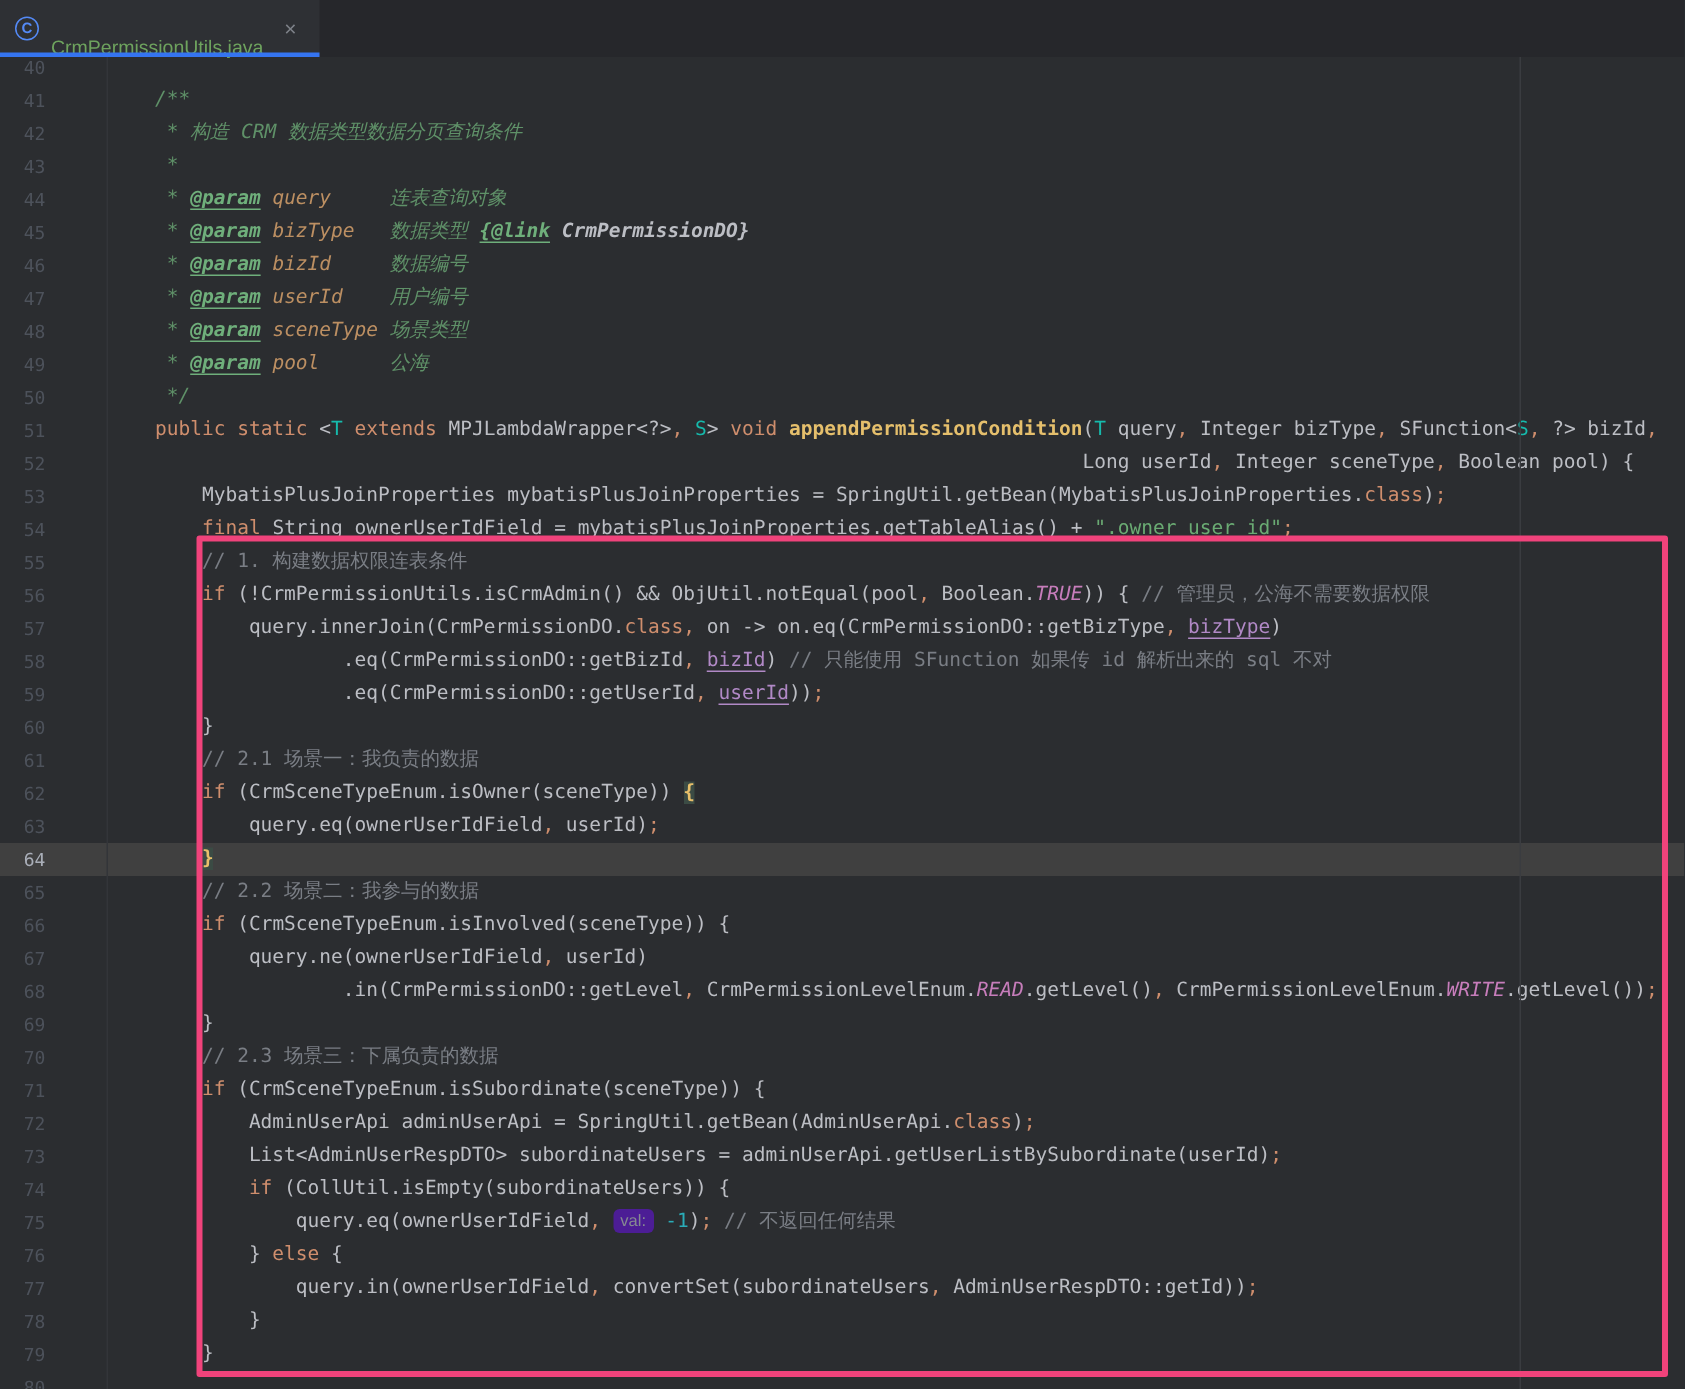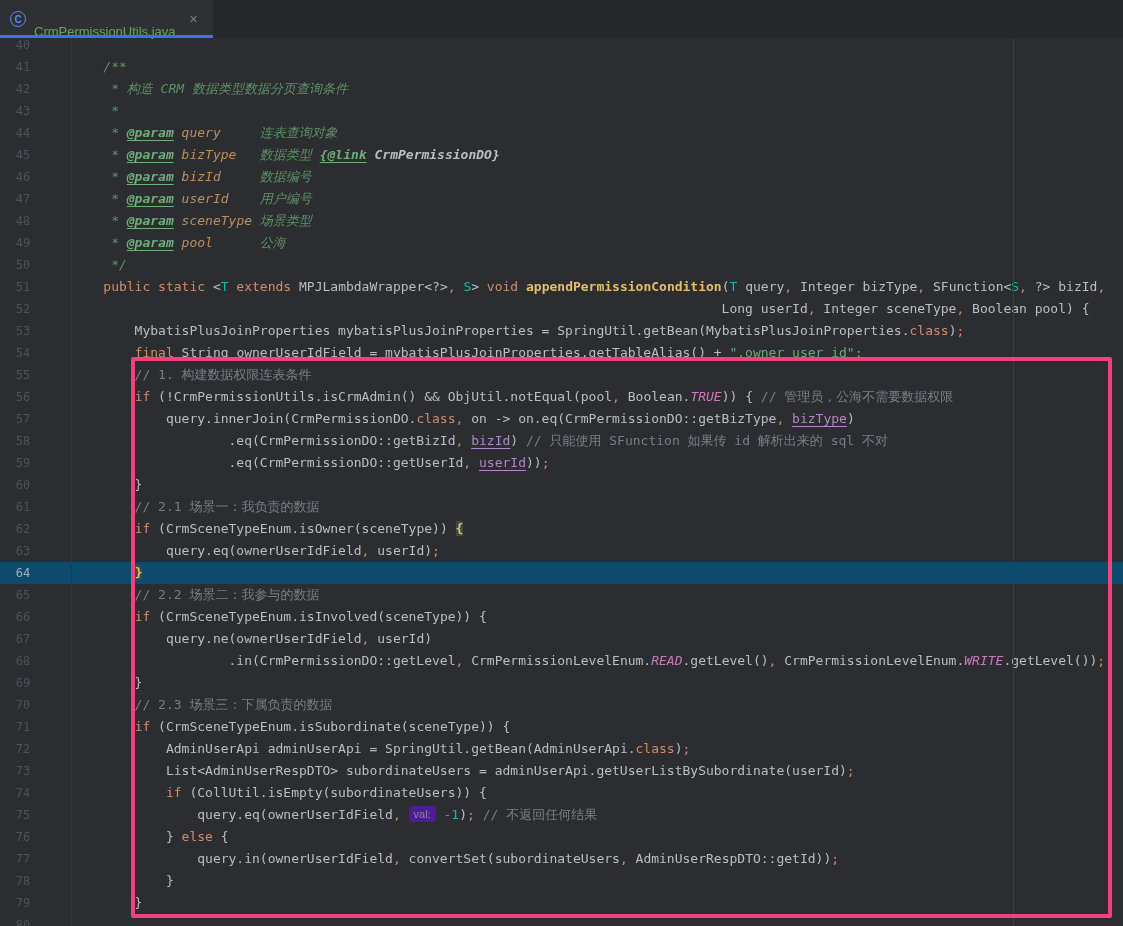--- a/index.html
+++ b/index.html
@@ -11,21 +11,21 @@
        display:flex;align-items:center;gap:8px;padding:0 10px;box-sizing:border-box;}
   #tab .underline{position:absolute;left:0;bottom:0;width:213px;height:3px;background:#3574F0;}
   .class-icon{width:16px;height:16px;border:1.5px solid #548AF7;border-radius:50%;box-sizing:border-box;
        color:#548AF7;font-size:10px;font-weight:bold;display:flex;align-items:center;justify-content:center;
        font-family:"Liberation Sans",sans-serif;flex:0 0 auto;}
   .tab-label{color:#6EA35E;font-size:13px;font-family:"Liberation Sans",sans-serif;white-space:nowrap;margin-top:24px;}
   .tab-close{color:#7D8188;font-size:14px;margin-left:6px;font-family:"Liberation Sans",sans-serif;cursor:pointer;}
   
   #editor{position:absolute;left:0;top:34px;width:1123px;z-index:1;}
   .row{display:flex;height:22px;line-height:22px;white-space:pre;font-size:13px;}
-  .row.caret{background:#0c4a6e;}
+  .row.caret{background:#404040;}
   .gut{flex:0 0 70px;box-sizing:border-box;padding-right:24px;text-align:center;color:#4D525B;font-size:12px;}
   .row.caret .gut{color:#A9AEB8;}
   .code{flex:1;padding-left:2px;color:#BCBEC4;}
   
   .tk-d{color:#BCBEC4;}
   .tk-k{color:#CF8E6D;}
   .tk-f{color:#E5BF6C;font-weight:bold;}
   .tk-i{color:#BCBEC4;}
   .tk-g{color:#16BAAC;}
   .tk-c{color:#7A7E85;}

